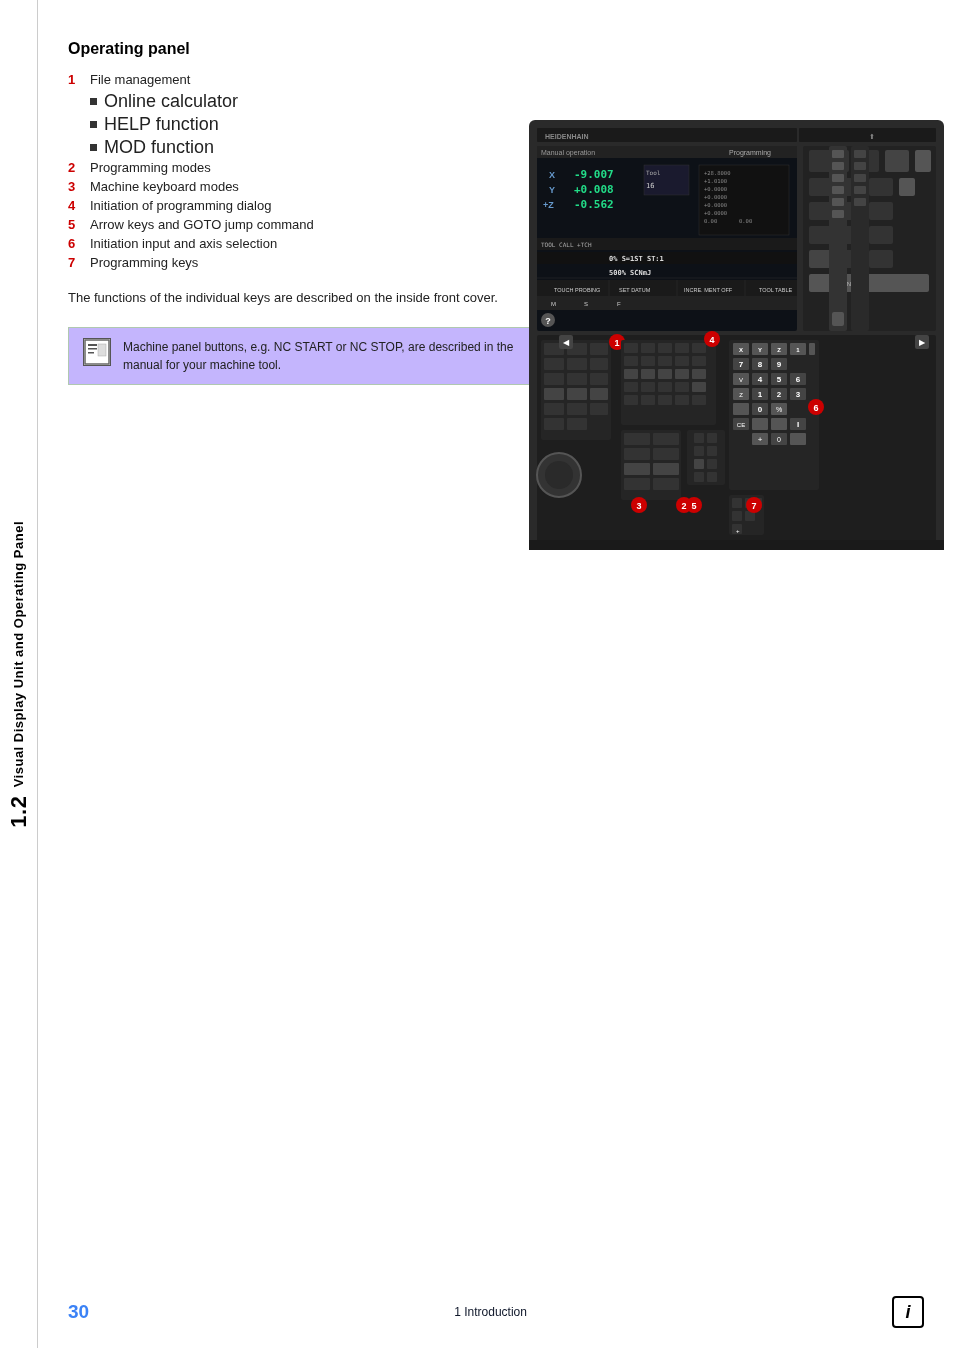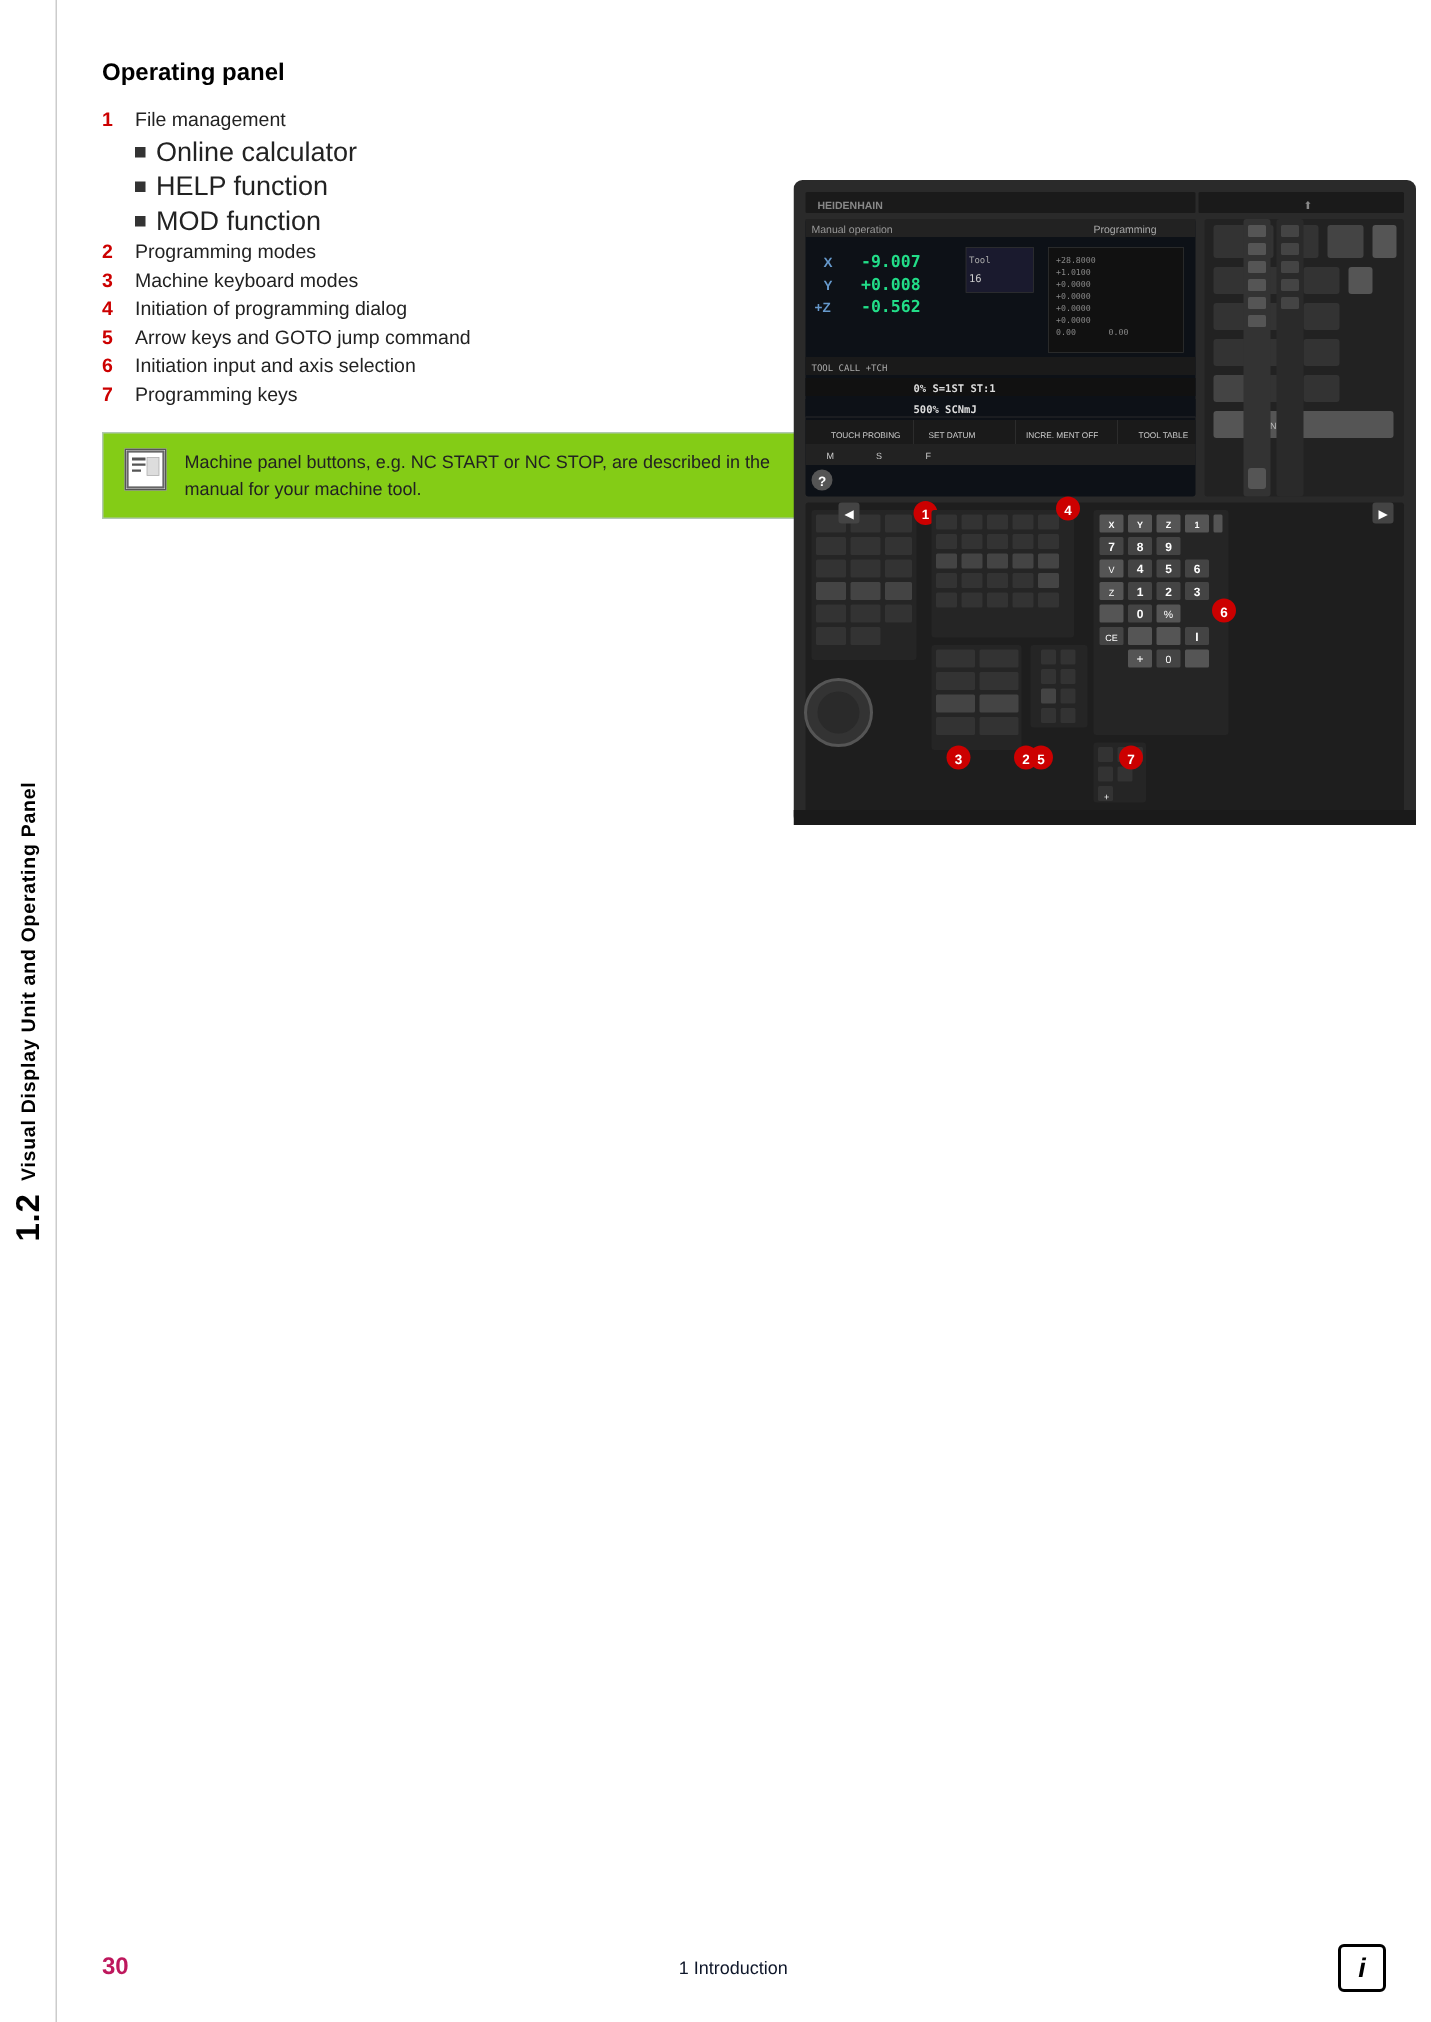--- a/index.html
+++ b/index.html
@@ -111,21 +111,21 @@
       color: #222;
       margin-bottom: 18px;
       max-width: 500px;
       line-height: 1.6;
     }
 
     
     .note-box {
       display: flex;
       align-items: flex-start;
-      background: #84cc16;
+      background: #c4b5fd;
       border: 1px solid #b0c8b0;
       padding: 10px 14px;
       max-width: 480px;
       margin-bottom: 30px;
     }
     .note-icon {
       width: 28px;
       height: 28px;
       border: 1.5px solid #555;
       display: flex;
@@ -159,23 +159,23 @@
       position: absolute;
       bottom: 20px;
       left: 38px;
       right: 0;
       display: flex;
       justify-content: space-between;
       align-items: center;
       padding: 0 30px;
     }
     .page-num {
-      font-size: 16px;
-      font-weight: bold;
-      color: #be185d;
+      font-size: 19px;
+      font-weight: bold;
+      color: #3b82f6;
     }
     .chapter-ref {
       font-size: 12px;
       color: #0f172a;
     }
     .info-badge {
       width: 32px;
       height: 32px;
       border: 2px solid #000;
       border-radius: 4px;
@@ -253,20 +253,21 @@
     <div class="list-item">
       <span class="list-num red">6</span>
       <span class="list-text">Initiation input and axis selection</span>
     </div>
     <div class="list-item">
       <span class="list-num red">7</span>
       <span class="list-text">Programming keys</span>
     </div>
   </div>
 
+  <div class="body-text">The functions of the individual keys are described on the inside front cover.</div>
 
   <div class="note-box">
     <div class="note-icon">
       <svg width="26" height="26" viewBox="0 0 26 26">
         <rect x="1" y="1" width="24" height="24" fill="none" stroke="#666" stroke-width="1.5"></rect>
         <rect x="4" y="5" width="9" height="2" fill="#555"></rect>
         <rect x="4" y="9" width="9" height="1.5" fill="#555"></rect>
         <rect x="4" y="13" width="6" height="1.5" fill="#555"></rect>
         <rect x="14" y="5" width="8" height="12" fill="#ddd" stroke="#aaa" stroke-width="0.5"></rect>
       </svg>

